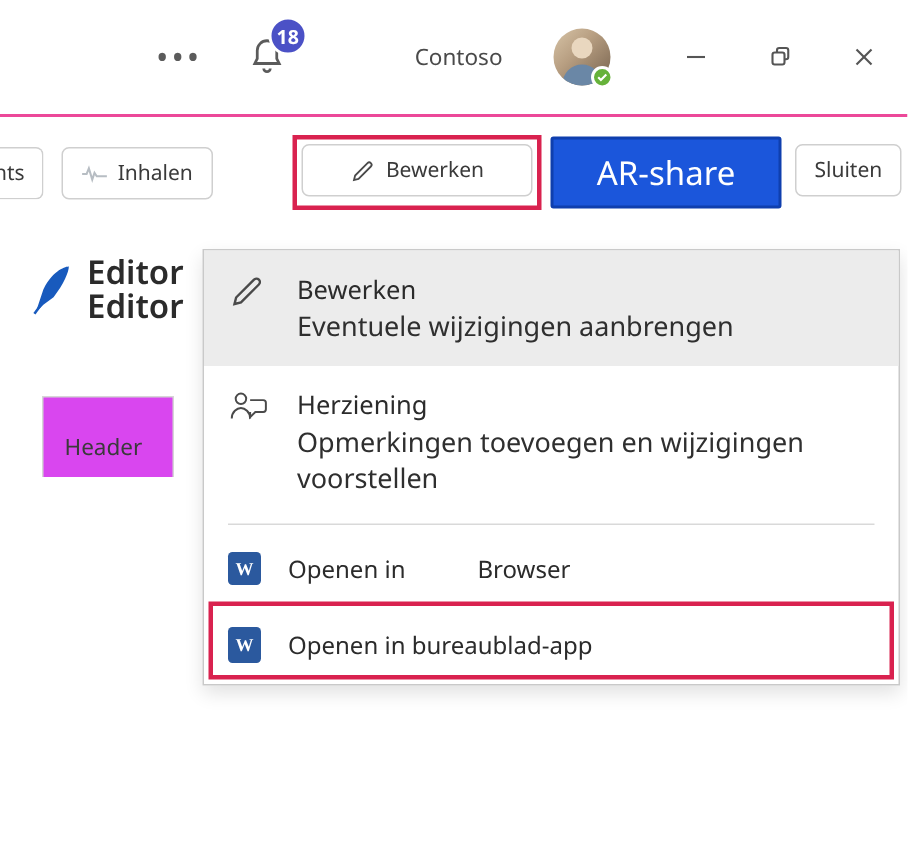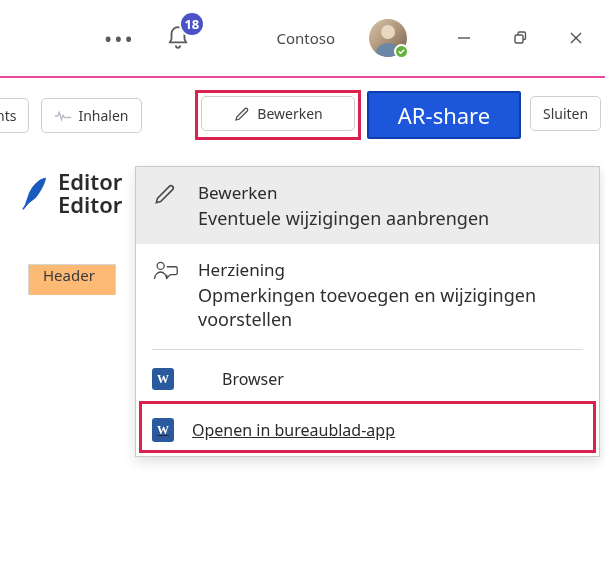--- a/index.html
+++ b/index.html
@@ -104,22 +104,22 @@
   }
   .quill {
     width:28px; height:34px; color:#185abd;
   }
   .editor-text { line-height:1.05; font-size:22px; font-weight:600; color:#2b2b2b; }
 
   
   .header-tab {
     position:absolute; left:28px; top:264px;
     border:1px solid #d6d6d6; border-bottom:none;
-    padding:0 20px 10px 14px; font-size:15px; color:#3a3a3a;
-    background:#fdba74;
+    padding:23px 20px 10px 14px; font-size:15px; color:#3a3a3a;
+    background:#d946ef;
   }
 
   
   .menu {
     position:absolute; left:135px; top:166px;
     width:465px;
     background:#fff;
     border:1px solid #c9c9c9;
     box-shadow: 0 5px 12px rgba(0,0,0,0.12);
     z-index:5;
@@ -263,23 +263,24 @@
     <div class="menu-text">
       <div class="menu-title">Herziening</div>
       <div class="menu-sub">Opmerkingen toevoegen en wijzigingen voorstellen</div>
     </div>
   </div>
 
   <div class="menu-sep"></div>
 
   <div class="open-row">
     <div class="word word-icon"></div>
+    <span>Openen in</span>
     <span class="gap"></span>
     <span>Browser</span>
   </div>
 
-  <div class="open-row" style="position:relative;text-decoration:underline;">
+  <div class="open-row" style="position:relative;">
     <div class="word word-icon" style="width:24px;height:24px;"></div>
     <span>Openen in bureaublad-app</span>
   </div>
 
   <div class="open-highlight"></div>
 </div>
 
 </body></html>

